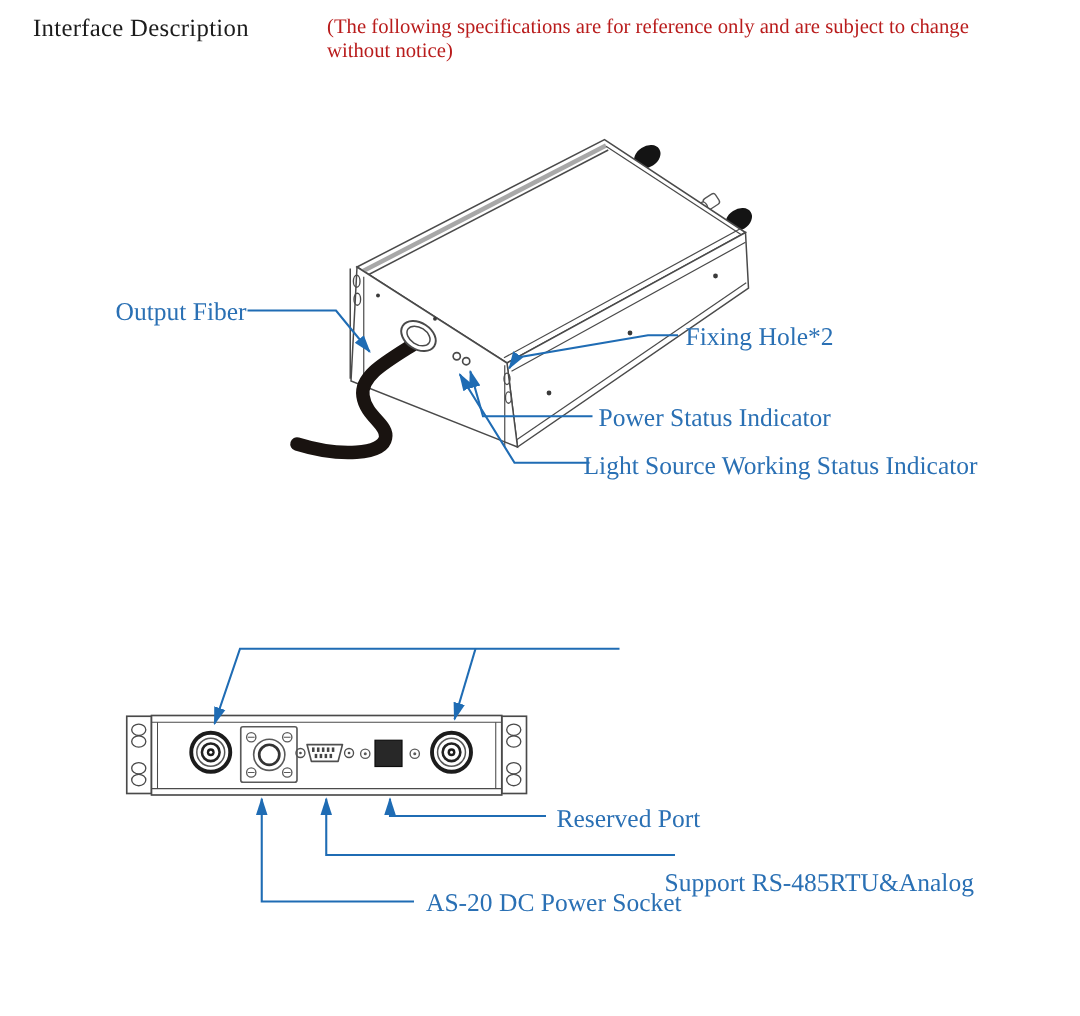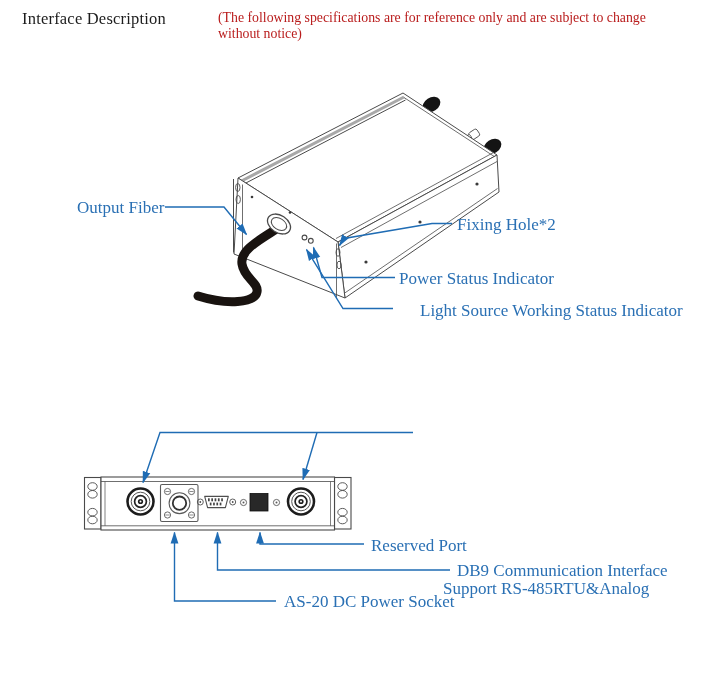--- a/index.html
+++ b/index.html
@@ -194,20 +194,19 @@
       <path d="M 317,432.5 L 303,479.5" marker-end="url(#arr)"></path>
       <path d="M 364,544 L 260,544 L 260,532.5" marker-end="url(#arr)"></path>
       <path d="M 450,570 L 217.5,570 L 217.5,532.5" marker-end="url(#arr)"></path>
       <path d="M 276,601 L 174.5,601 L 174.5,532.5" marker-end="url(#arr)"></path>
     </g>
   </svg>
 
   <div class="label" style="left:77px;top:198px">Output Fiber</div>
   <div class="label" style="left:457px;top:215px">Fixing Hole*2</div>
   <div class="label" style="left:399px;top:269px">Power Status Indicator</div>
-  <div class="label" style="left:420px;top:301px">Light Source Working Status Indicator</div>
+  <div class="label" style="left:389px;top:301px">Light Source Working Status Indicator</div>
 
   <div class="label" style="left:371px;top:536px">Reserved Port</div>
-  <div class="label" style="left:457px;top:561px">DB9 Communication Interface</div>
   <div class="label" style="left:443px;top:579px">Support RS-485RTU&amp;Analog</div>
   <div class="label" style="left:284px;top:592px">AS-20 DC Power Socket</div>
 
 </div>
 
 </body></html>

